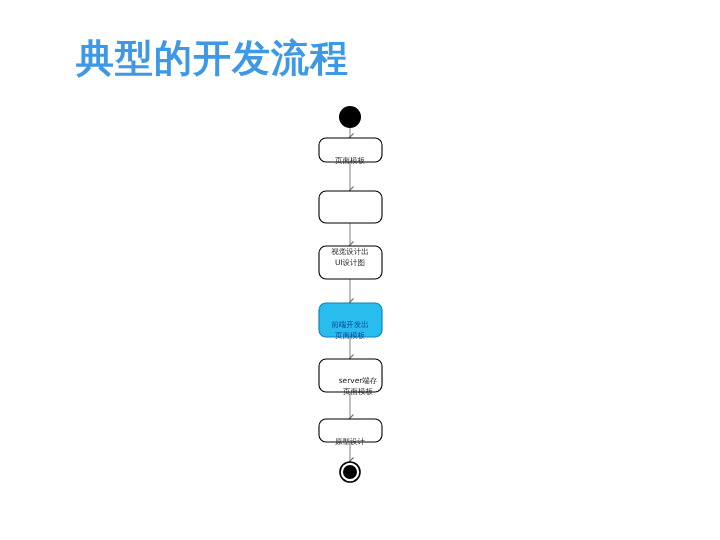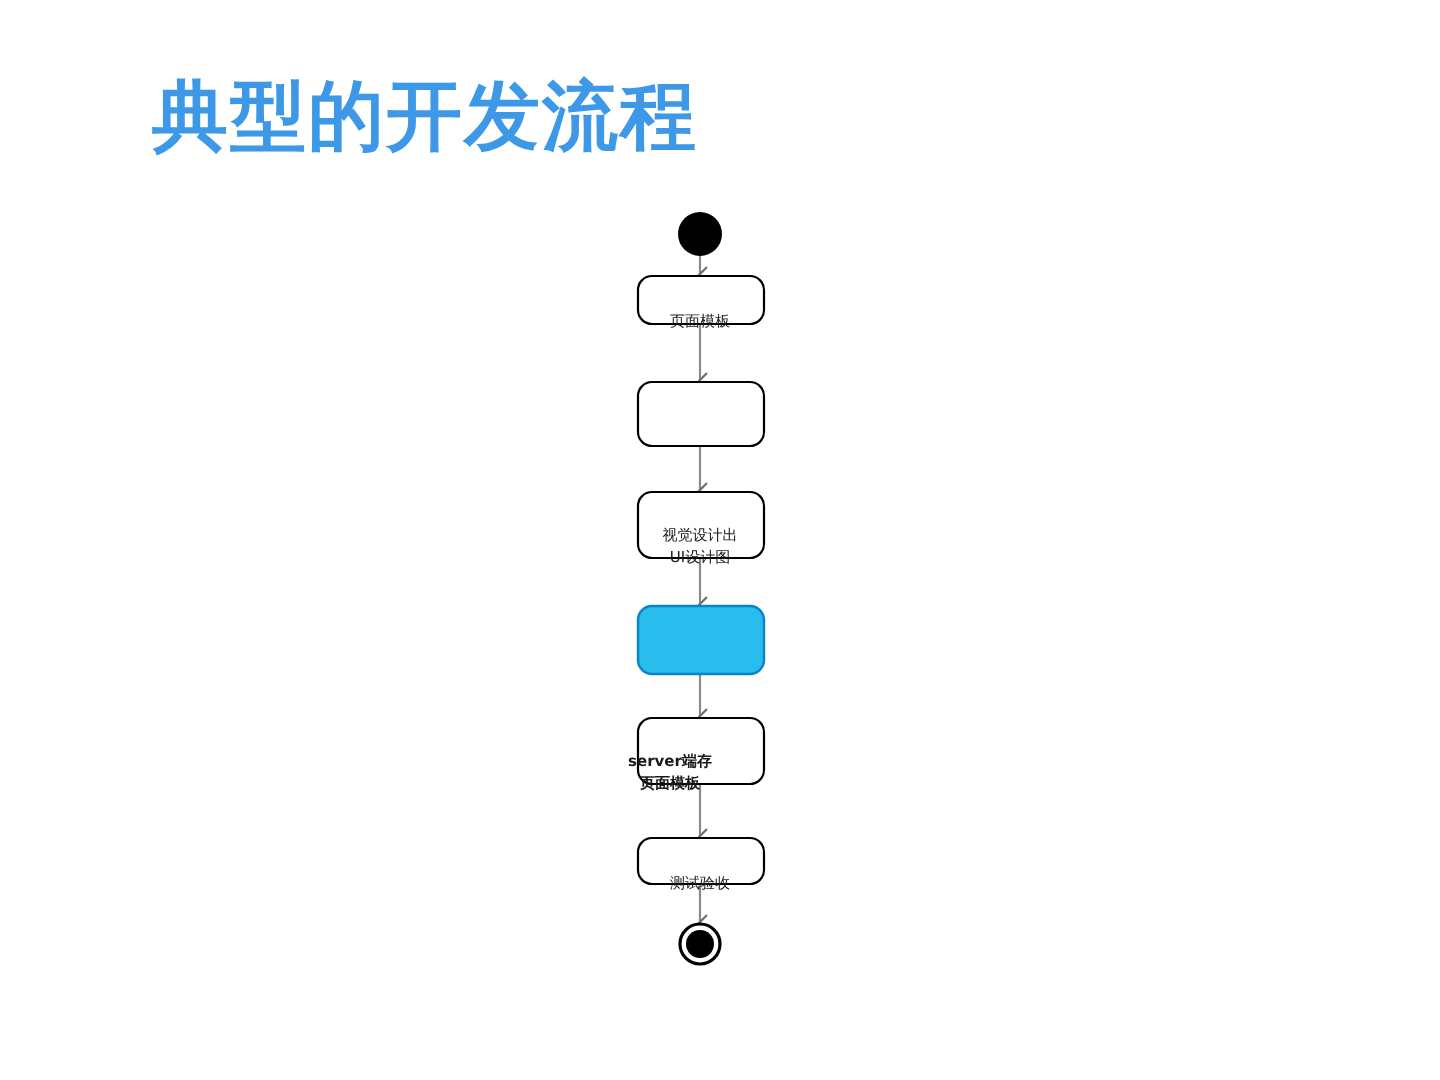--- a/index.html
+++ b/index.html
@@ -112,29 +112,33 @@
         <circle cx="350" cy="472" r="10" fill="#ffffff" stroke="#000000" stroke-width="1.6"></circle>
         <circle cx="350" cy="472" r="7" fill="#000000"></circle>
       </g>
     </svg>
 
     <div class="node-label" style="left:310px; top:144px;">
       <span>页面模板</span>
     </div>
 
 
-    <div class="node-label" style="left:310px; top:251px;">
+    <div class="node-label" style="left:310px; top:235px;">
       <span>视觉设计出</span>
       <span class="line2">UI设计图</span>
     </div>
 
+    <div class="node-label highlight" style="left:310px; top:308px;">
+      <span>前端开发出</span>
+      <span class="line2">页面模板</span>
+    </div>
 
-    <div class="node-label" style="left:295px; top:364px;font-weight:bold;">
+    <div class="node-label" style="left:318px; top:364px;">
       <span>server端存</span>
       <span class="line2">页面模板</span>
     </div>
 
     <div class="node-label" style="left:310px; top:425px;">
-      <span>测试验收</span>
+      <span>原型设计</span>
     </div>
   </div>
 
 </div>
 
 </body></html>

